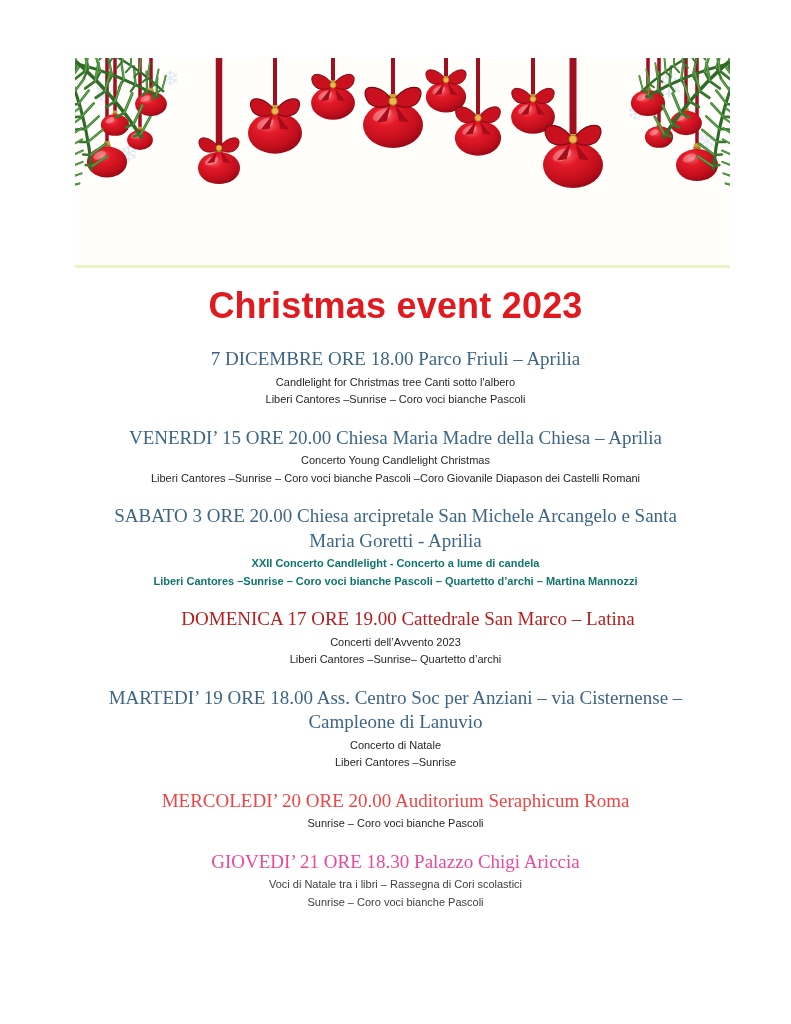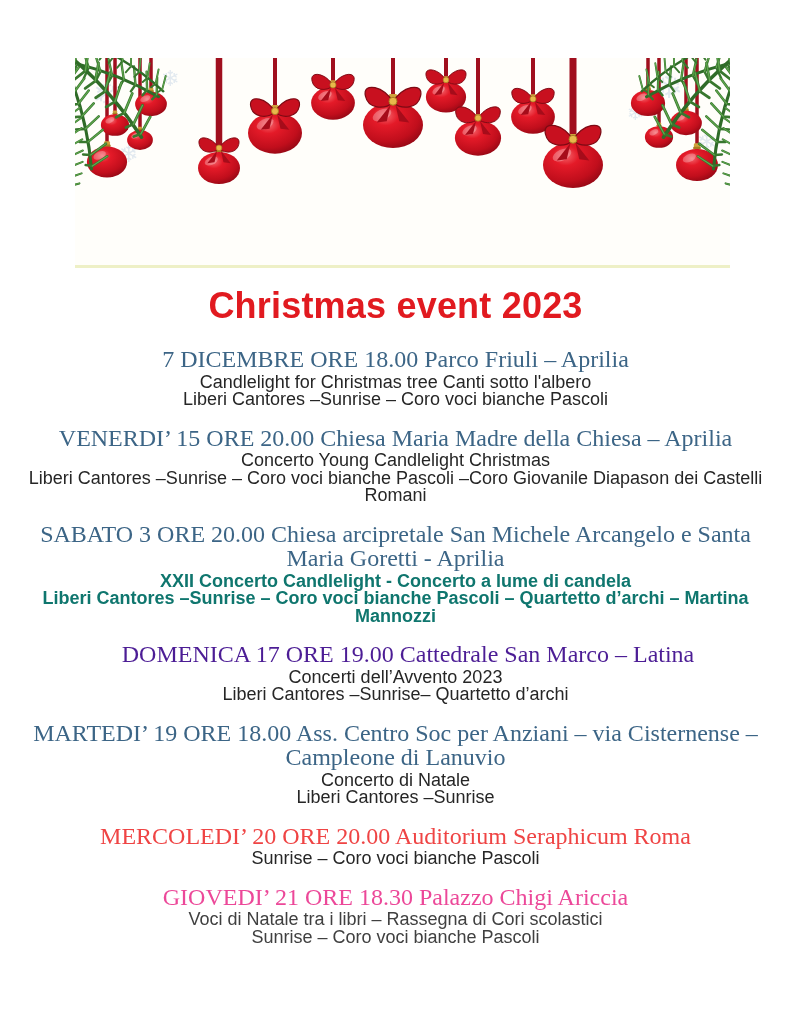--- a/index.html
+++ b/index.html
@@ -29,26 +29,26 @@
     letter-spacing:0.2px;
   }
 
   
   .events{margin-top:25px;text-align:center;}
   .event{margin:0 0 17px 0;}
   .event-heading{
     margin:0;
     font-family:"Liberation Serif",serif;
     font-weight:normal;
-    font-size:24px;line-height:24.5px;
+    font-size:19px;line-height:24.5px;
     white-space:pre-line;
   }
   .event-details{
     margin:2px 0 0 0;
-    font-size:18px;line-height:17.5px;
+    font-size:11px;line-height:17.5px;
     white-space:pre-line;
   }
 </style>
 </head>
 <body>
 
 <div class="page">
 
   <div class="banner" style="border-bottom-color: rgb(238, 240, 198);">
     <svg width="655" height="200" viewBox="0 0 655 200" xmlns="http://www.w3.org/2000/svg">
@@ -167,21 +167,21 @@
       <p class="event-details" style="color: rgb(38, 38, 38);">Concerto Young Candlelight Christmas
 Liberi Cantores –Sunrise – Coro voci bianche Pascoli –Coro Giovanile Diapason dei Castelli Romani</p>
     </div>
     <div class="event">
       <h2 class="event-heading" style="color: rgb(60, 101, 134);">SABATO 3 ORE 20.00 Chiesa arcipretale San Michele Arcangelo e Santa
 Maria Goretti - Aprilia</h2>
       <p class="event-details" style="color: #0f766e; font-weight: bold;">XXII Concerto Candlelight - Concerto a lume di candela
 Liberi Cantores –Sunrise – Coro voci bianche Pascoli – Quartetto d’archi – Martina Mannozzi</p>
     </div>
     <div class="event">
-      <h2 class="event-heading" style="color: #4c1d95; padding-left: 25px;">DOMENICA 17 ORE 19.00 Cattedrale San Marco – Latina</h2>
+      <h2 class="event-heading" style="color: #b91c1c; padding-left: 25px;">DOMENICA 17 ORE 19.00 Cattedrale San Marco – Latina</h2>
       <p class="event-details" style="color: rgb(38, 38, 38);">Concerti dell’Avvento 2023
 Liberi Cantores –Sunrise– Quartetto d’archi</p>
     </div>
     <div class="event">
       <h2 class="event-heading" style="color: rgb(60, 101, 134);">MARTEDI’ 19 ORE 18.00 Ass. Centro Soc per Anziani – via Cisternense –
 Campleone di Lanuvio</h2>
       <p class="event-details" style="color: rgb(38, 38, 38);">Concerto di Natale
 Liberi Cantores –Sunrise</p>
     </div>
     <div class="event">

